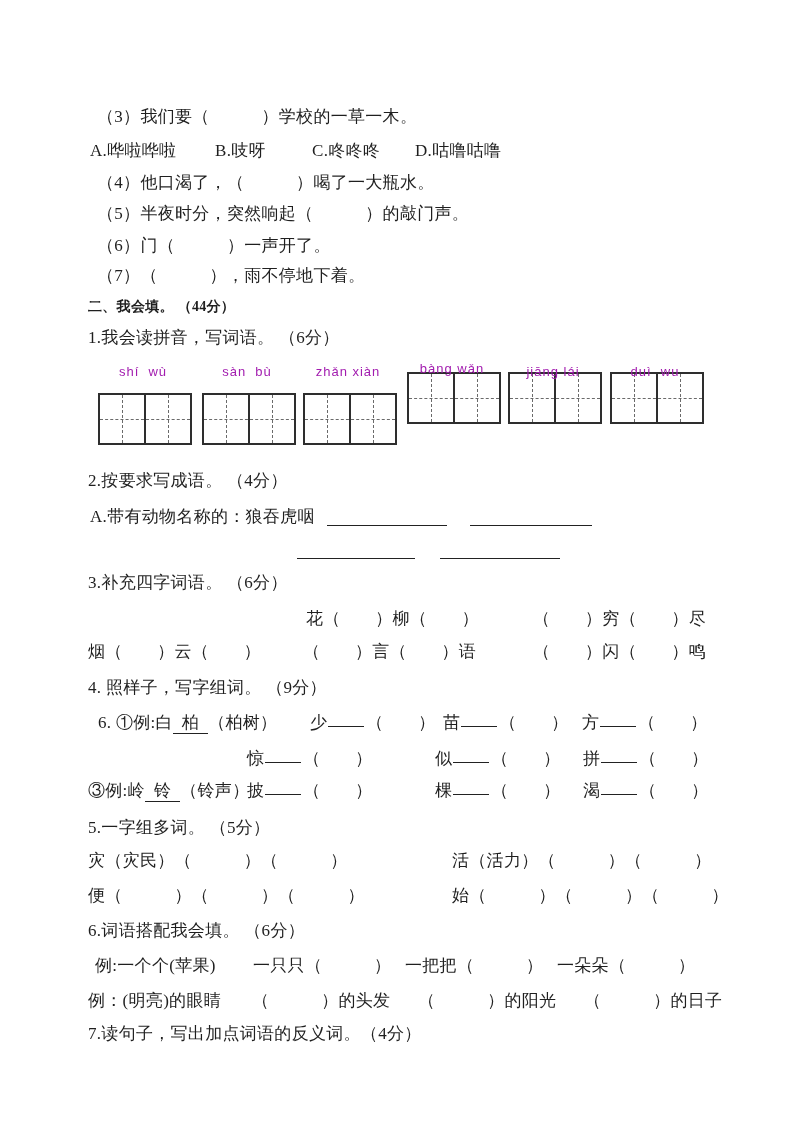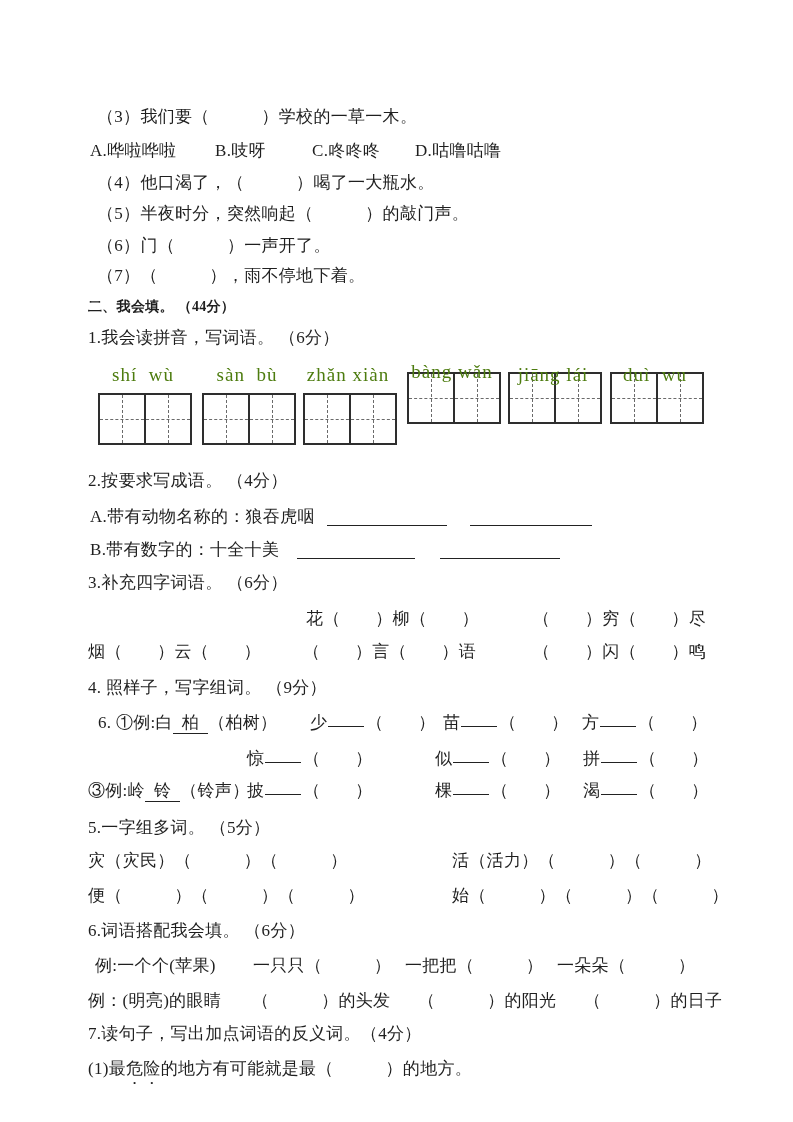--- a/index.html
+++ b/index.html
@@ -21,25 +21,25 @@
   }
   .heading{
     font-weight:bold;
     font-size:14px;
   }
   
   .py{
     position:absolute;
     width:124px;
     text-align:center;
-    font-family:Liberation Serif, serif;
-    font-size:19px;
+    font-family:Liberation Sans, sans-serif;
+    font-size:13px;
     letter-spacing:1px;
     white-space:pre;
-    color:#4d7c0f;
+    color:#a21caf;
   }
   
   .tzg{
     position:absolute;
     width:90px;height:48px;
     border:2px solid #2e2e2e;
     display:flex;
     box-sizing:content-box;
     background:transparent;
   }
@@ -139,21 +139,20 @@
   <div class="py" style="left:185px;top:364px">sàn  bù</div>
   <div class="py" style="left:286px;top:364px">zhǎn xiàn</div>
   <div class="py" style="left:390px;top:361px">bàng wǎn</div>
   <div class="py" style="left:491px;top:364px">jiāng lái</div>
   <div class="py" style="left:593px;top:364px">duì  wu</div>
 
   <div class="ln" style="left:88px;top:470px">2.按要求写成语。 （4分）</div>
   <div class="ln" style="left:90px;top:506px">A.带有动物名称的：狼吞虎咽</div>
   <div class="blank-line" style="left:327px;top:525px;width:120px"></div>
   <div class="blank-line" style="left:470px;top:525px;width:122px"></div>
-  <div class="ln" style="left:90px;top:539px">B.带有数字的：十全十美</div>
   <div class="blank-line" style="left:297px;top:558px;width:118px"></div>
   <div class="blank-line" style="left:440px;top:558px;width:120px"></div>
 
   <div class="ln" style="left:88px;top:572px">3.补充四字词语。 （6分）</div>
   <div class="ln" style="left:306px;top:608px">花（　　）柳（　　）</div>
   <div class="ln" style="left:88px;top:641px">烟（　　）云（　　）</div>
   <div class="ln" style="left:533px;top:608px">（　　）穷（　　）尽</div>
   <div class="ln" style="left:303px;top:641px">（　　）言（　　）语</div>
   <div class="ln" style="left:533px;top:641px">（　　）闪（　　）鸣</div>
 
@@ -183,15 +182,14 @@
   <div class="ln" style="left:95px;top:955px">例:一个个(苹果)</div>
   <div class="ln" style="left:253px;top:955px">一只只（　　　）</div>
   <div class="ln" style="left:405px;top:955px">一把把（　　　）</div>
   <div class="ln" style="left:557px;top:955px">一朵朵（　　　）</div>
   <div class="ln" style="left:88px;top:990px">例：(明亮)的眼睛</div>
   <div class="ln" style="left:252px;top:990px">（　　　）的头发</div>
   <div class="ln" style="left:418px;top:990px">（　　　）的阳光</div>
   <div class="ln" style="left:584px;top:990px">（　　　）的日子</div>
 
   <div class="ln" style="left:88px;top:1023px">7.读句子，写出加点词语的反义词。（4分）</div>
-  <div class="ln" style="left:88px;top:1058px"><span>(1)最</span><span class="emph">危险</span><span>的地方有可能就是最（　　　）的地方。</span></div>
 
 </div>
 
 </body></html>

